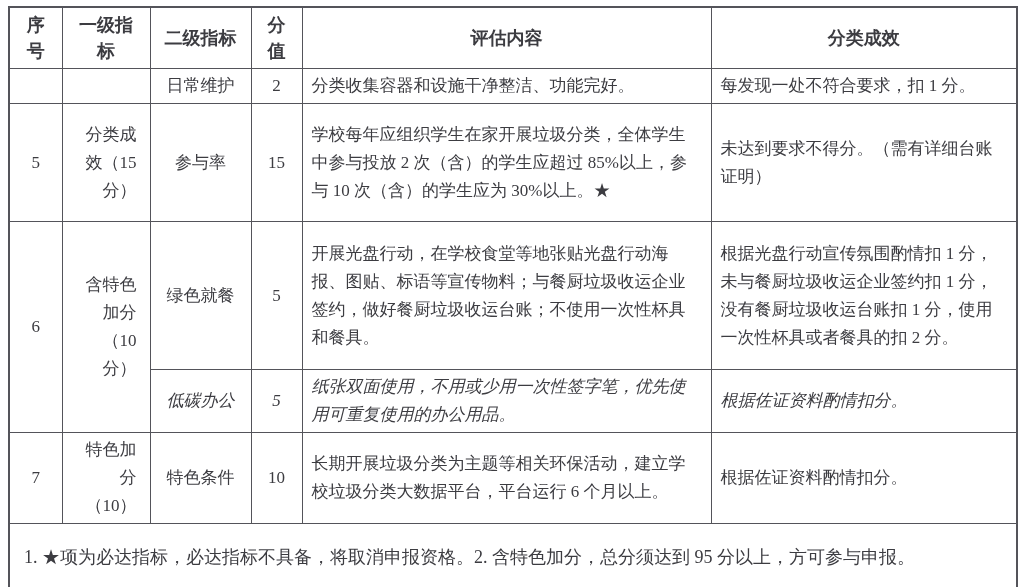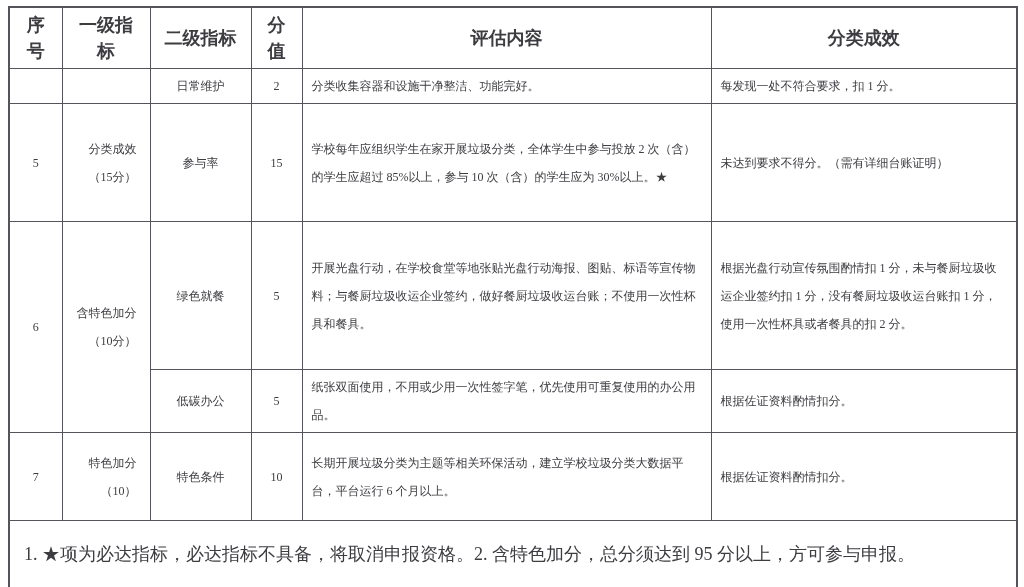--- a/index.html
+++ b/index.html
@@ -38,32 +38,32 @@
   }
   th{
     font-weight:bold;
     font-size:18px;
     line-height:26px;
     text-align:center;
     padding:4px 10px;
   }
   th.tight{padding:4px 14px;}
   td{
-    font-size:12px;
+    font-size:17px;
     line-height:28px;
     padding:3px 9px;
     text-align:left;
   }
   td.center{text-align:center;padding:3px 5px;}
   td.level1{text-align:right;padding:3px 13px;}
   tr.r-head{height:58px;}
   tr.r-a{height:34px;}
   tr.r-b{height:118px;}
   tr.r-c{height:148px;}
-  tr.r-d{height:58px;}
+  tr.r-d{height:58px;font-style:italic;}
   tr.r-e{height:88px;}
   tr.r-note{height:68px;}
   td.note{
     padding:8px 14px;
     font-size:18px;
     line-height:30px;
   }
 </style>
 </head>
 <body>

